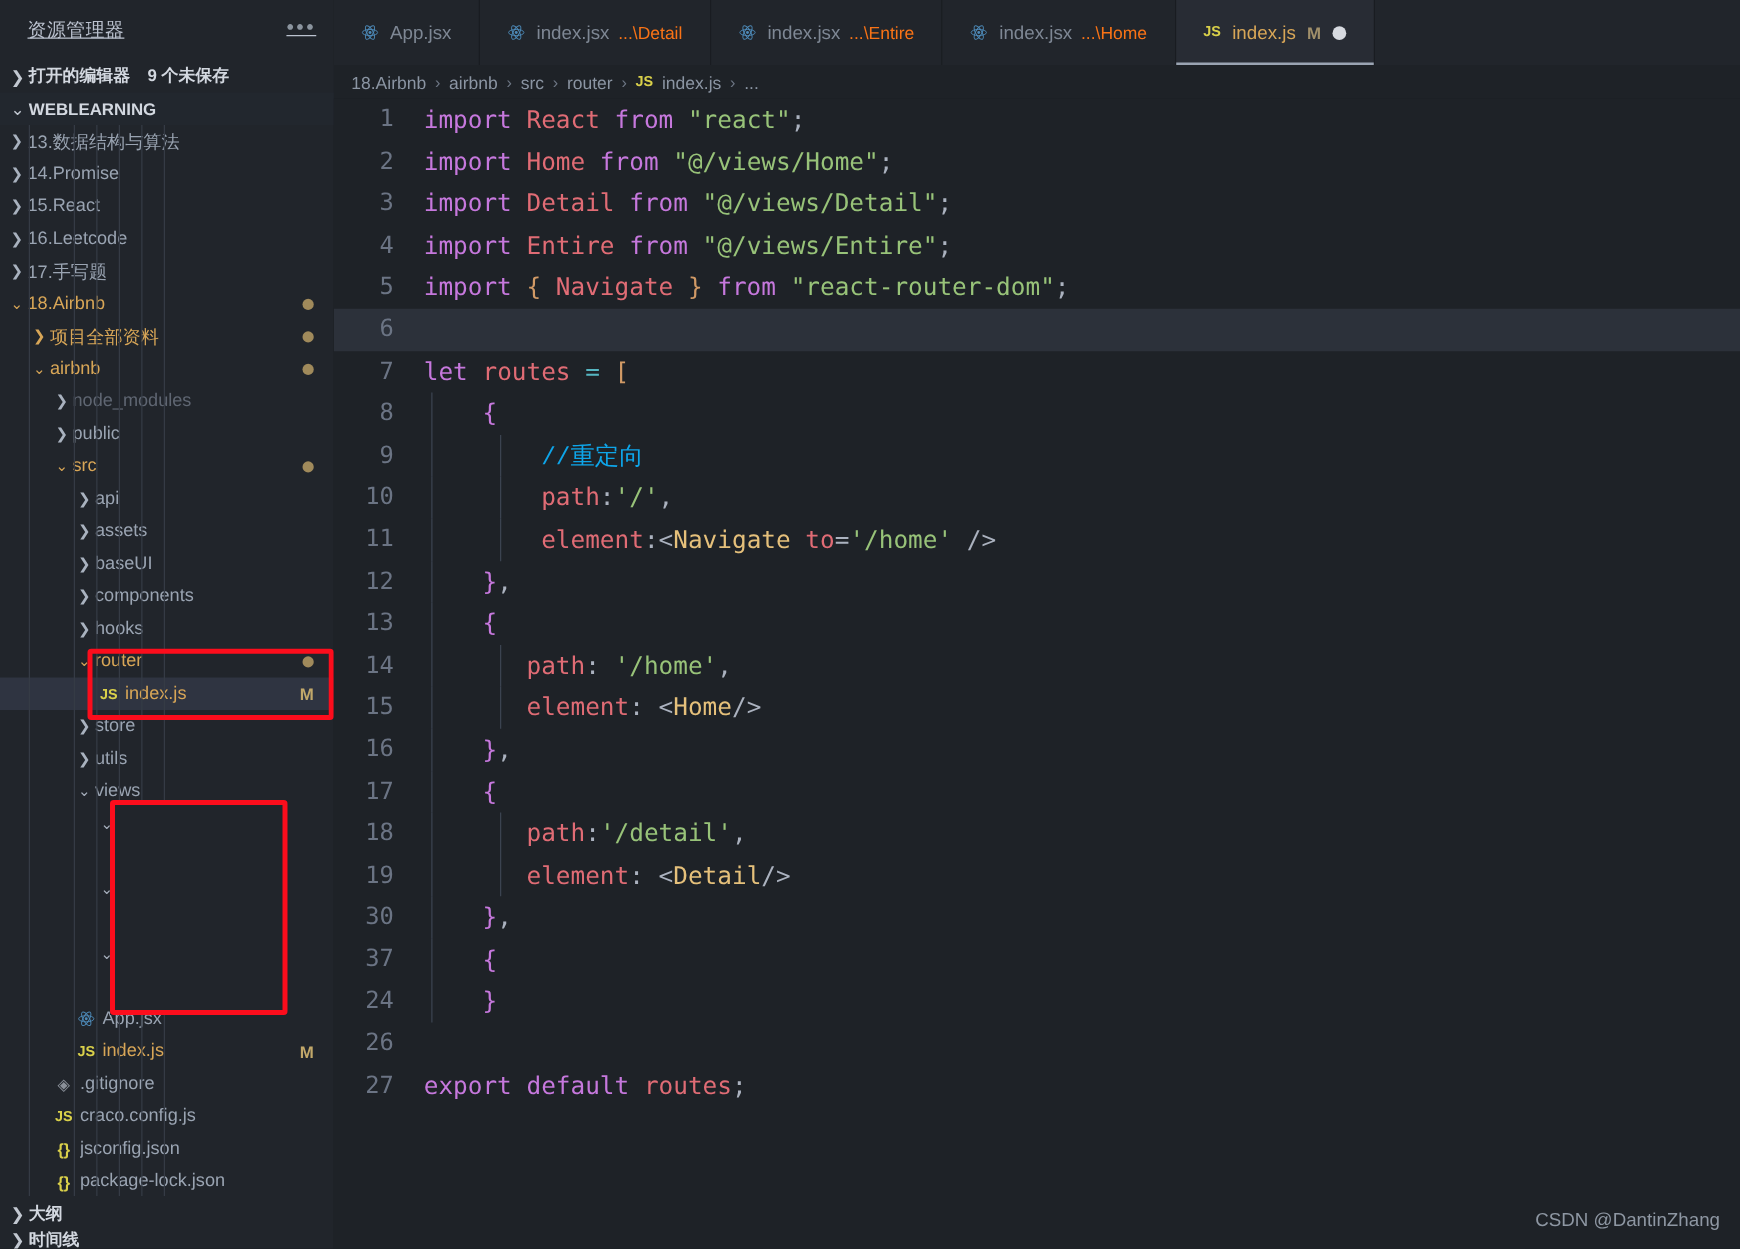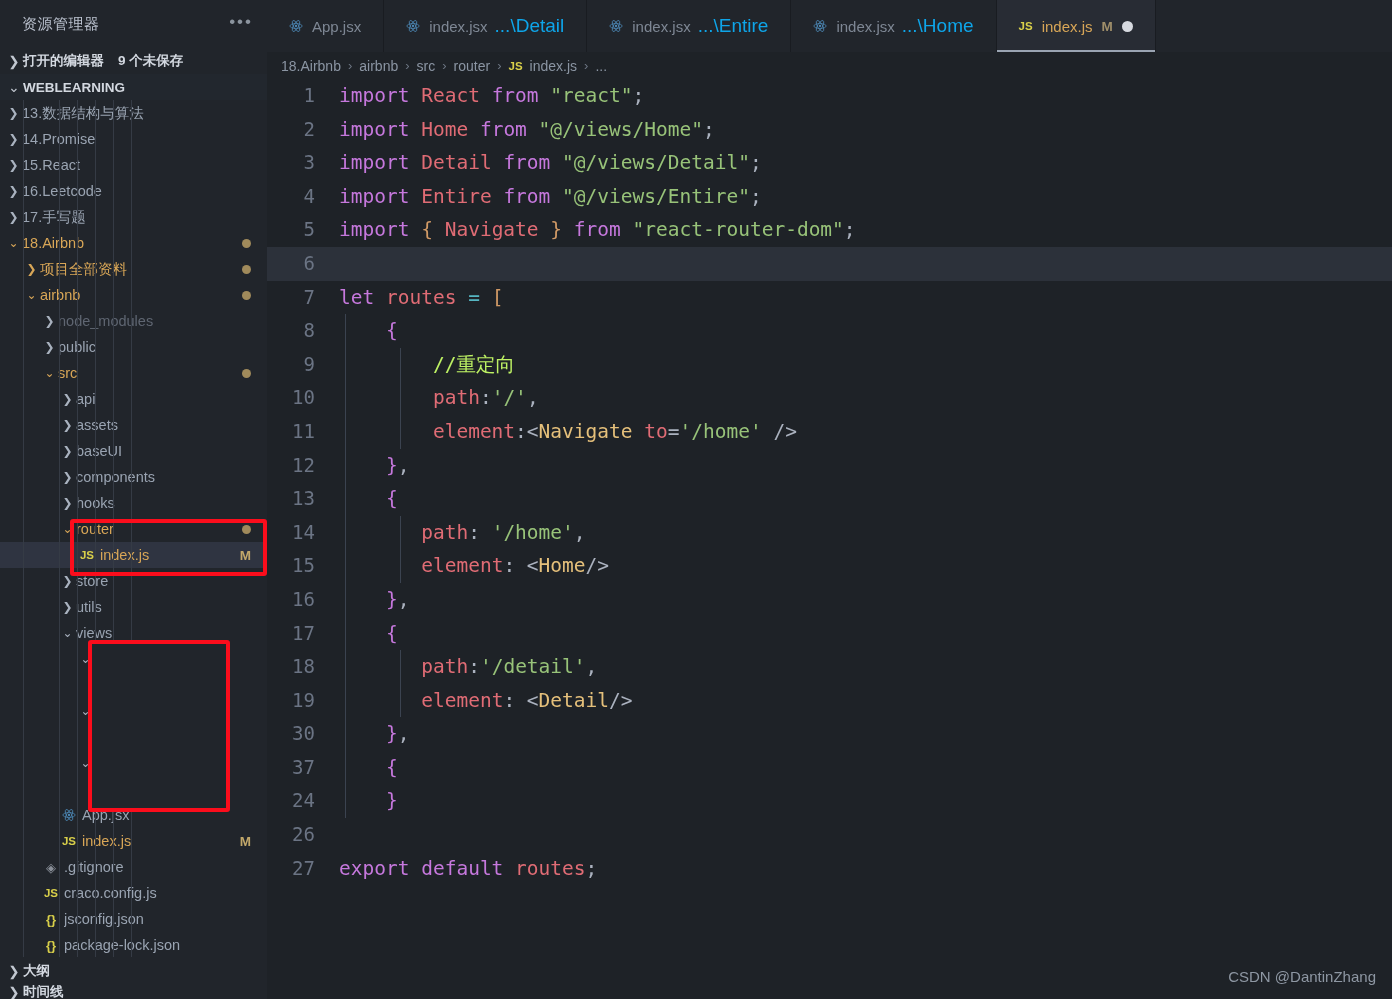--- a/index.html
+++ b/index.html
@@ -15,21 +15,21 @@
   .sidebar {
     width: 267px; height: 999px;
     background: #21252b;
     display: flex; flex-direction: column;
     flex: 0 0 267px;
     position: relative;
   }
   .sb-title {
     height: 48px; display: flex; align-items: center;
     padding: 0 14px 0 22px;
-    color: #bbc2cf; font-size: 15px; letter-spacing: .5px;
+    color: #bbc2cf; font-size: 15px; letter-spacing: .5px; text-decoration: underline;
   }
   .sb-title .label { flex: 1; }
   .sb-dots { color: #8b949e; font-size: 17px; letter-spacing: 2px; line-height: 10px; padding-bottom: 5px;}
 
   .sb-section {
     height: 26px; display: flex; align-items: center;
     color: #d3d8e0; font-size: 13.5px; font-weight: bold;
     padding-left: 5px;
   }
   .sb-section .chev { width: 18px; text-align:center; color:#c2c8d1; font-weight:normal; }
@@ -83,21 +83,21 @@
   .main { flex: 1; display: flex; flex-direction: column; background: #1e2227; min-width:0; }
 
   .tabbar { height: 52px; display: flex; background: #21252b; flex: 0 0 52px; }
   .tab {
     display: flex; align-items: center; gap: 9px;
     padding: 0 22px; height: 52px;
     background: #21252b; color: #7e8794; font-size: 15px;
     border-right: 1px solid #191c21;
     position: relative; white-space: nowrap;
   }
-  .tab .sub { color: #0ea5e9; font-size: 19px; margin-left: -2px; }
+  .tab .sub { color: #f97316; font-size: 14px; margin-left: -2px; }
   .tab.active { background: #282c34; color: #d8a657; }
   .tab.active::after {
     content:""; position:absolute; left:0; right:0; bottom:0; height:2px; background:#9aa4b2;
   }
   .tab .mflag { color: #a08f6a; font-weight: bold; font-size: 13.5px; }
   .tab .dirty-dot { width: 11px; height: 11px; border-radius: 50%; background: #d7dae0; }
   .tabbar-fill { flex:1; background:#21252b; border-bottom:none; }
 
   .breadcrumb {
     height: 27px; display: flex; align-items: center; gap: 7px;
@@ -121,21 +121,21 @@
   }
   .ltext { flex: 1; white-space: pre; padding-left: 6px; position: relative; }
   .ig { position:absolute; top:0; height:33.6px; width:1px; background:#3b4350; }
 
   
   .kw   { color: #c678dd; margin-top: 40px; }   
   .id   { color: #e06c75; }   
   .str  { color: #98c379; }   
   .brc  { color: #d19a66; }   
   .brc2 { color: #c678dd; }   
-  .cmt  { color: #bef264; }   
+  .cmt  { color: #0ea5e9; font-family: Liberation Mono, monospace; }   
   .cmp  { color: #e5c07b; }   
   .pun  { color: #abb2bf; }   
   .op   { color: #56b6c2; }   
 
   
   .annot {
     position: absolute; border: 4px solid #fc0d1c; border-radius: 3px;
     pointer-events: none;
   }
   #annot-router { left: 70px; top: 519px; width: 197px; height: 57px; }

